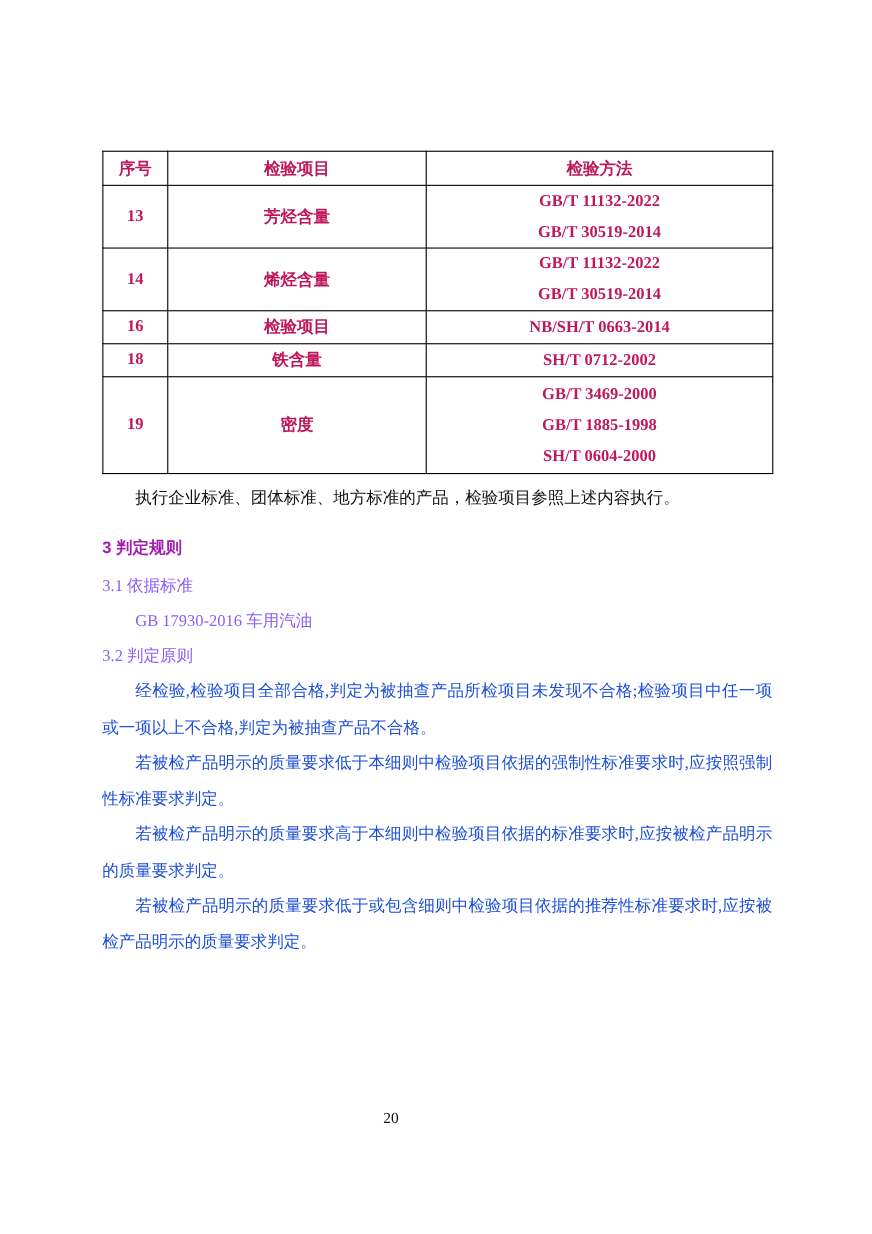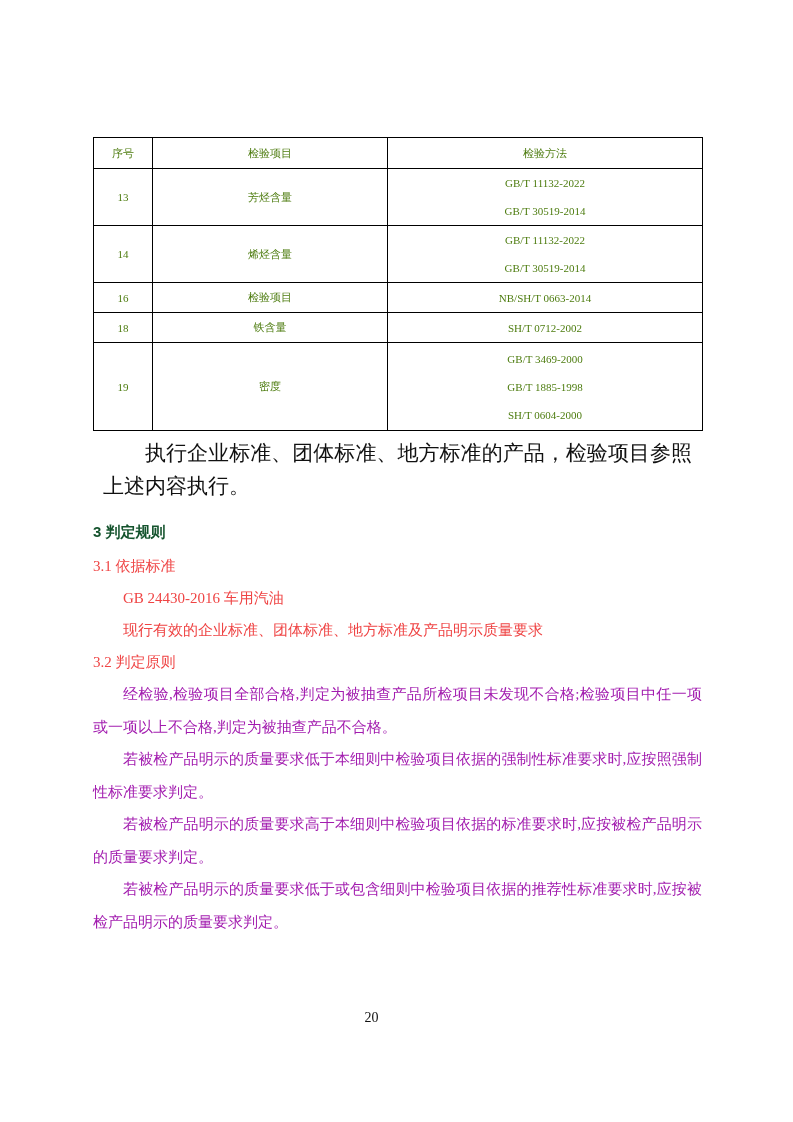--- a/index.html
+++ b/index.html
@@ -8,46 +8,46 @@
     font-family:"Liberation Serif","DejaVu Serif",serif;
     overflow:hidden;
   }
   .page { position:relative; width:793px; height:1122px; background:#fff; }
   .content { position:absolute; left:93px; top:137px; width:609px; }
 
   
   table.insp { border-collapse:collapse; width:609px; table-layout:fixed; }
   table.insp th, table.insp td {
     border:1px solid #000; padding:0; text-align:center; vertical-align:middle;
-    font-size:11px; font-weight:normal; color:#4d7c0f;
+    font-size:15px; font-weight:bold; color:#be185d;
   }
   col.c-no   { width:59px; }
   col.c-item { width:235px; }
   col.c-meth { width:315px; }
   tr.h-head { height:31px; }
   tr.h-two  { height:57px; }
   tr.h-one  { height:30px; }
   tr.h-three{ height:88px; }
   td.methods div { line-height:28px; }
 
   
-  .para { font-size:21px; line-height:33px; margin:10px; text-align:justify; color:#111; }
+  .para { font-size:15px; line-height:33px; margin:0; text-align:justify; color:#111; }
   .para.first { margin-top:6px; }
   .indent { text-indent:2em; }
 
   .sec-heading {
     font-family:"Liberation Sans","DejaVu Sans",sans-serif;
-    font-size:15px; font-weight:bold; line-height:33px; margin:12px 0 0 0; color:#14532d;
+    font-size:15px; font-weight:bold; line-height:33px; margin:12px 0 0 0; color:#a21caf;
   }
-  .sec-line { font-size:15px; line-height:32px; margin:0; color:#ef4444; }
+  .sec-line { font-size:15px; line-height:32px; margin:0; color:#8b5cf6; }
   .sec-line.sub { margin-top:2px; }
-  .rule-para { font-size:15px; line-height:32.5px; margin:0; text-align:justify; text-indent:2em; color:#a21caf; }
+  .rule-para { font-size:15px; line-height:32.5px; margin:0; text-align:justify; text-indent:2em; color:#1d4ed8; }
 
   .page-number {
-    position:absolute; top:1010px; left:16px; width:711px;
+    position:absolute; top:1010px; left:0; width:711px;
     text-align:center; font-size:14px; color:#111;
   }
 </style>
 </head>
 <body>
 
 <div class="page">
   <div class="content">
 
     <table class="insp">
@@ -104,22 +104,21 @@
           </td>
         </tr>
       </tbody>
     </table>
 
     <p class="para indent first">执行企业标准、团体标准、地方标准的产品，检验项目参照上述内容执行。</p>
 
     <p class="sec-heading">3 判定规则</p>
 
     <p class="sec-line sub">3.1 依据标准</p>
-    <p class="sec-line indent">GB 24430-2016 车用汽油</p>
-    <p class="sec-line indent">现行有效的企业标准、团体标准、地方标准及产品明示质量要求</p>
+    <p class="sec-line indent">GB 17930-2016 车用汽油</p>
 
     <p class="sec-line">3.2 判定原则</p>
     <p class="rule-para">经检验,检验项目全部合格,判定为被抽查产品所检项目未发现不合格;检验项目中任一项或一项以上不合格,判定为被抽查产品不合格。</p>
     <p class="rule-para">若被检产品明示的质量要求低于本细则中检验项目依据的强制性标准要求时,应按照强制性标准要求判定。</p>
     <p class="rule-para">若被检产品明示的质量要求高于本细则中检验项目依据的标准要求时,应按被检产品明示的质量要求判定。</p>
     <p class="rule-para">若被检产品明示的质量要求低于或包含细则中检验项目依据的推荐性标准要求时,应按被检产品明示的质量要求判定。</p>
 
   </div>
 
   <div class="page-number">20</div>

